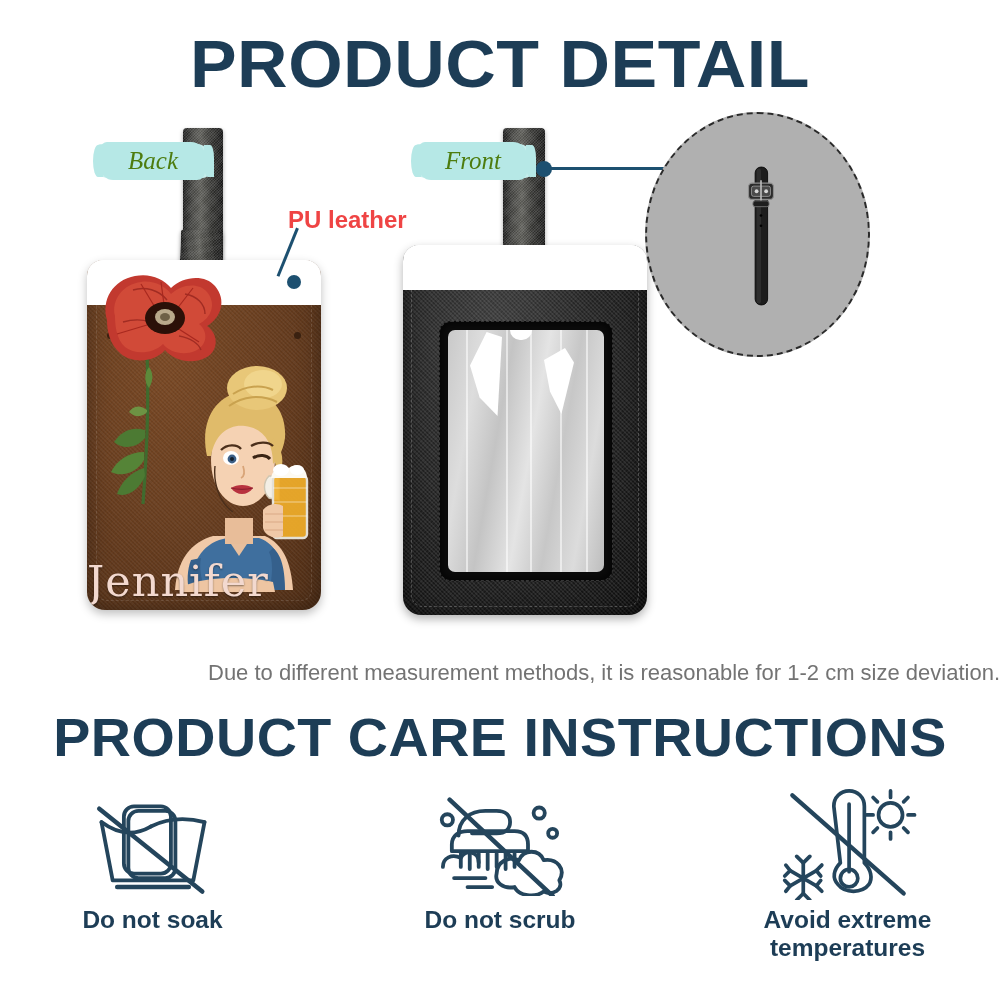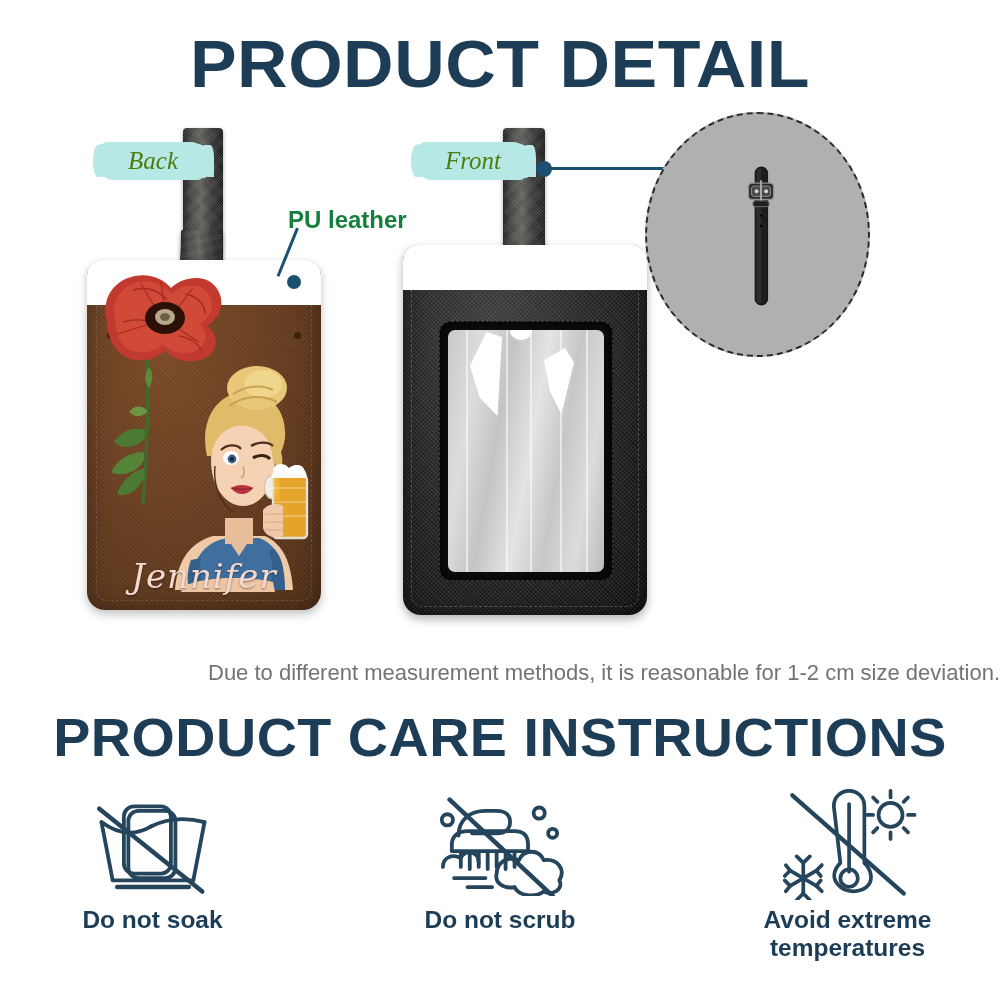--- a/index.html
+++ b/index.html
@@ -145,21 +145,21 @@
   .leader { position: absolute; background: #1d5070; }
   .dot {
     position: absolute;
     border-radius: 50%;
     background: #1d5070;
   }
   .callout-label {
     position: absolute;
     font-size: 24px;
     font-weight: bold;
-    color: #15803d;
+    color: #ef4444;
     white-space: nowrap;
   }
 
   
   .zoom-circle {
     position: absolute;
     border-radius: 50%;
     background: #b0b0b0;
     border: 2px dashed #2a2a2a;
     box-sizing: border-box;
@@ -171,24 +171,23 @@
     font-size: 25px;
     font-weight: bold;
     color: #1d3d56;
   }
 
   
   .art { position: absolute; }
   .name-script {
     position: absolute;
     width: 100%;
-    text-align: center;
+    text-align: left;
     font-family: "DejaVu Serif", serif;
-    font-style: italic;
-    font-size: 34px;
+    font-size: 43px;
     color: #f3d9cf;
     text-shadow: 0 1px 2px rgba(0,0,0,.45);
     letter-spacing: 1px;
   }
 
   
   .disclaimer {
     position: absolute;
     top: 660px;
     left: 0;

